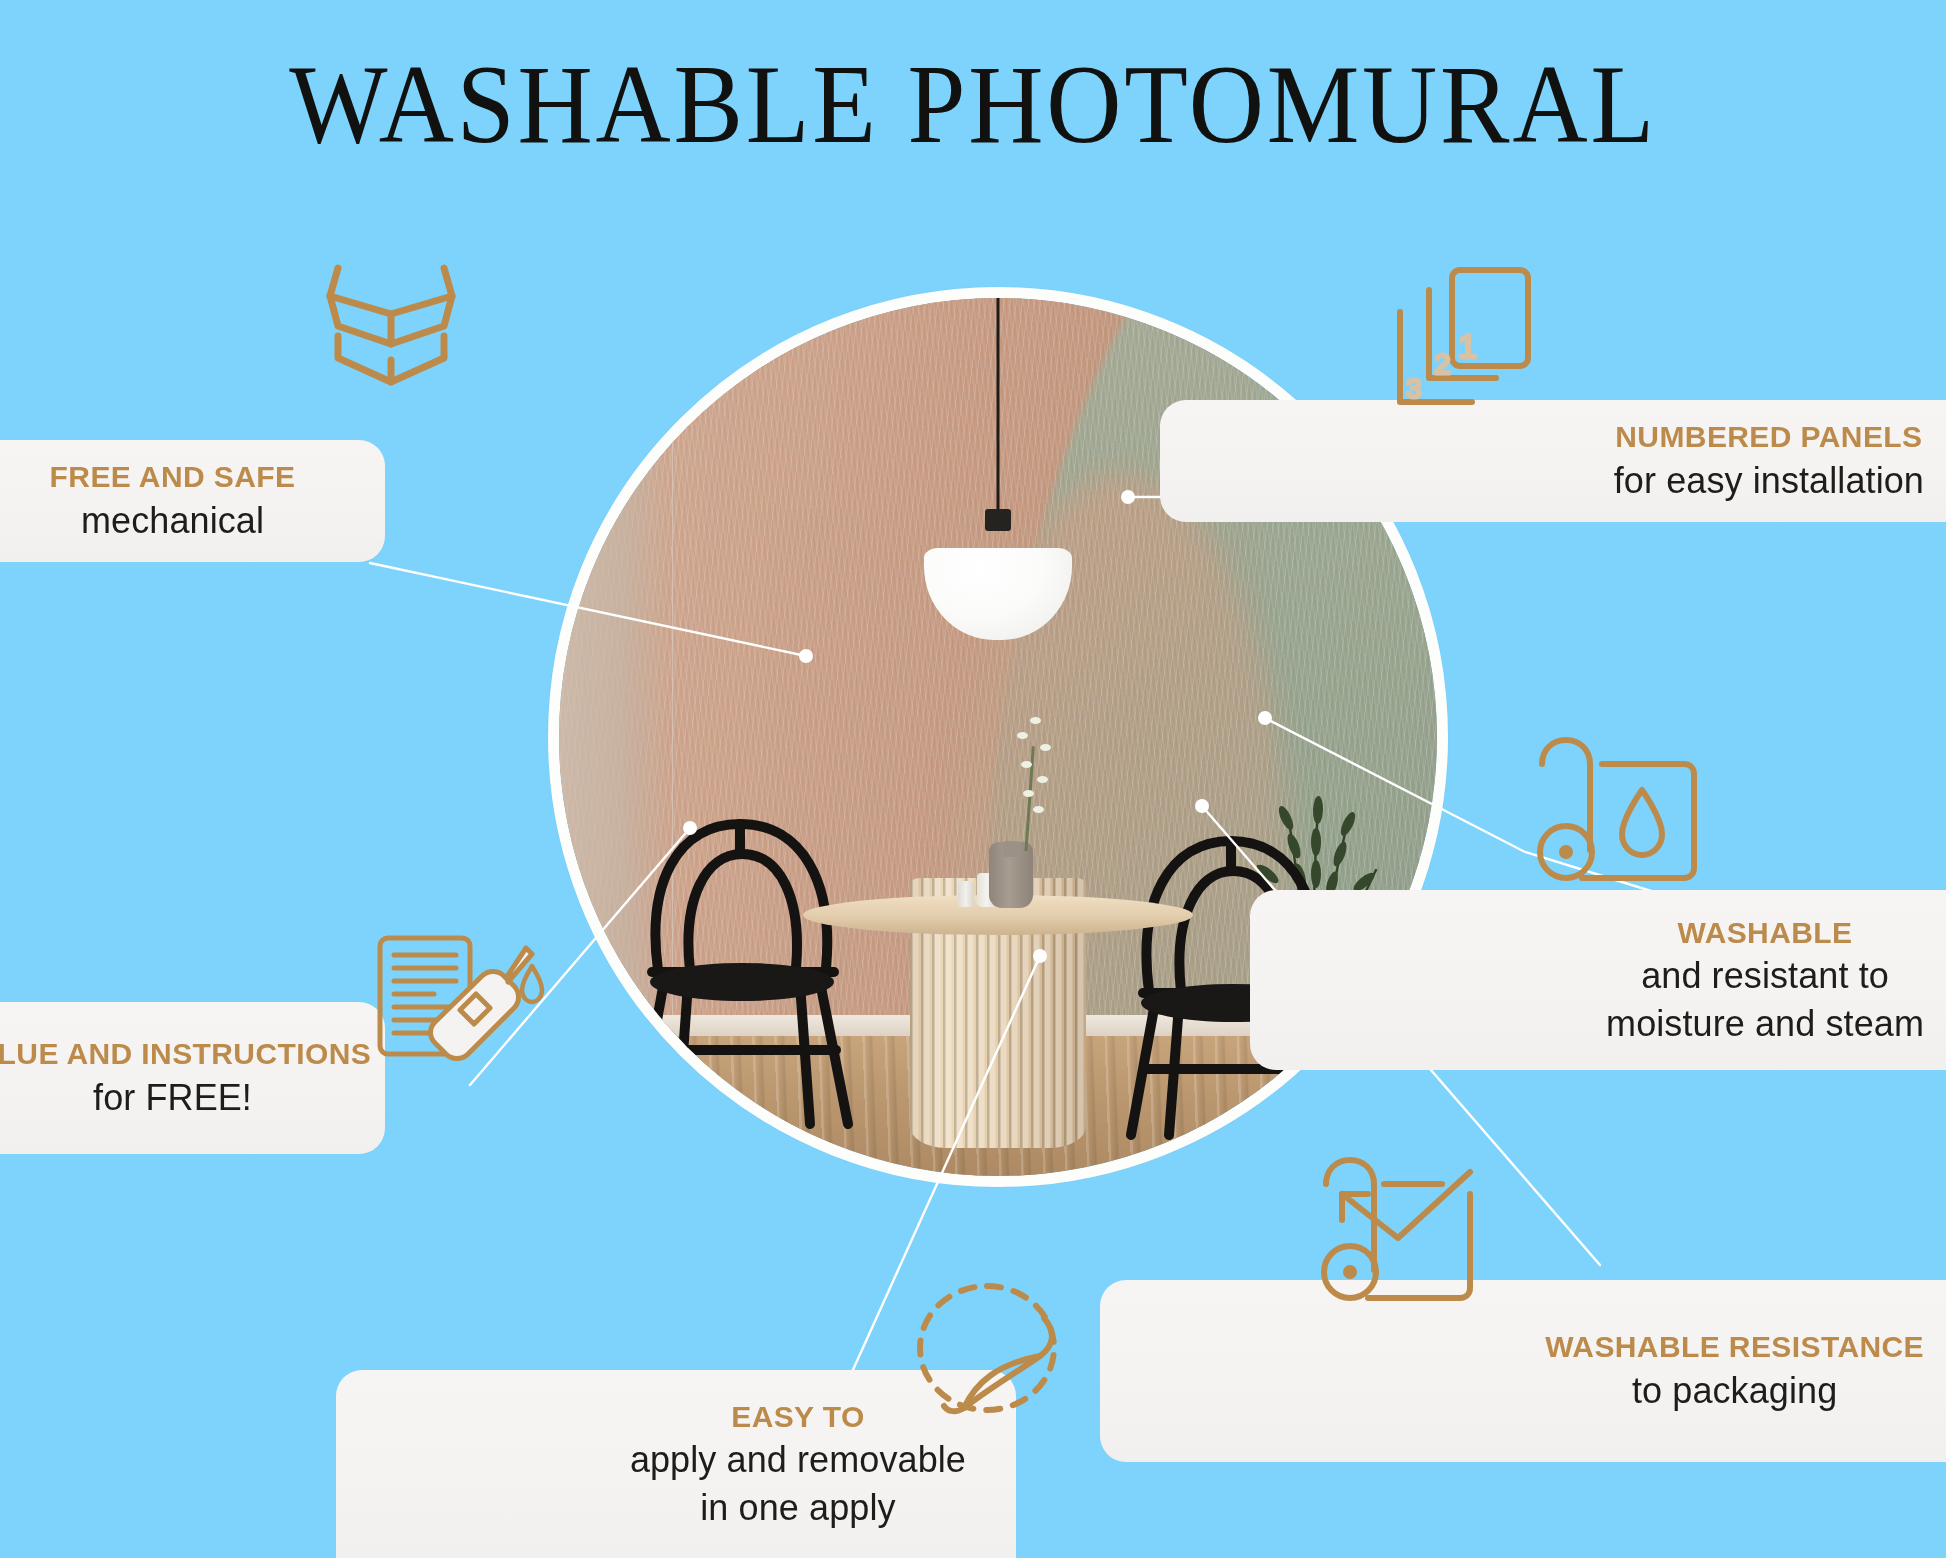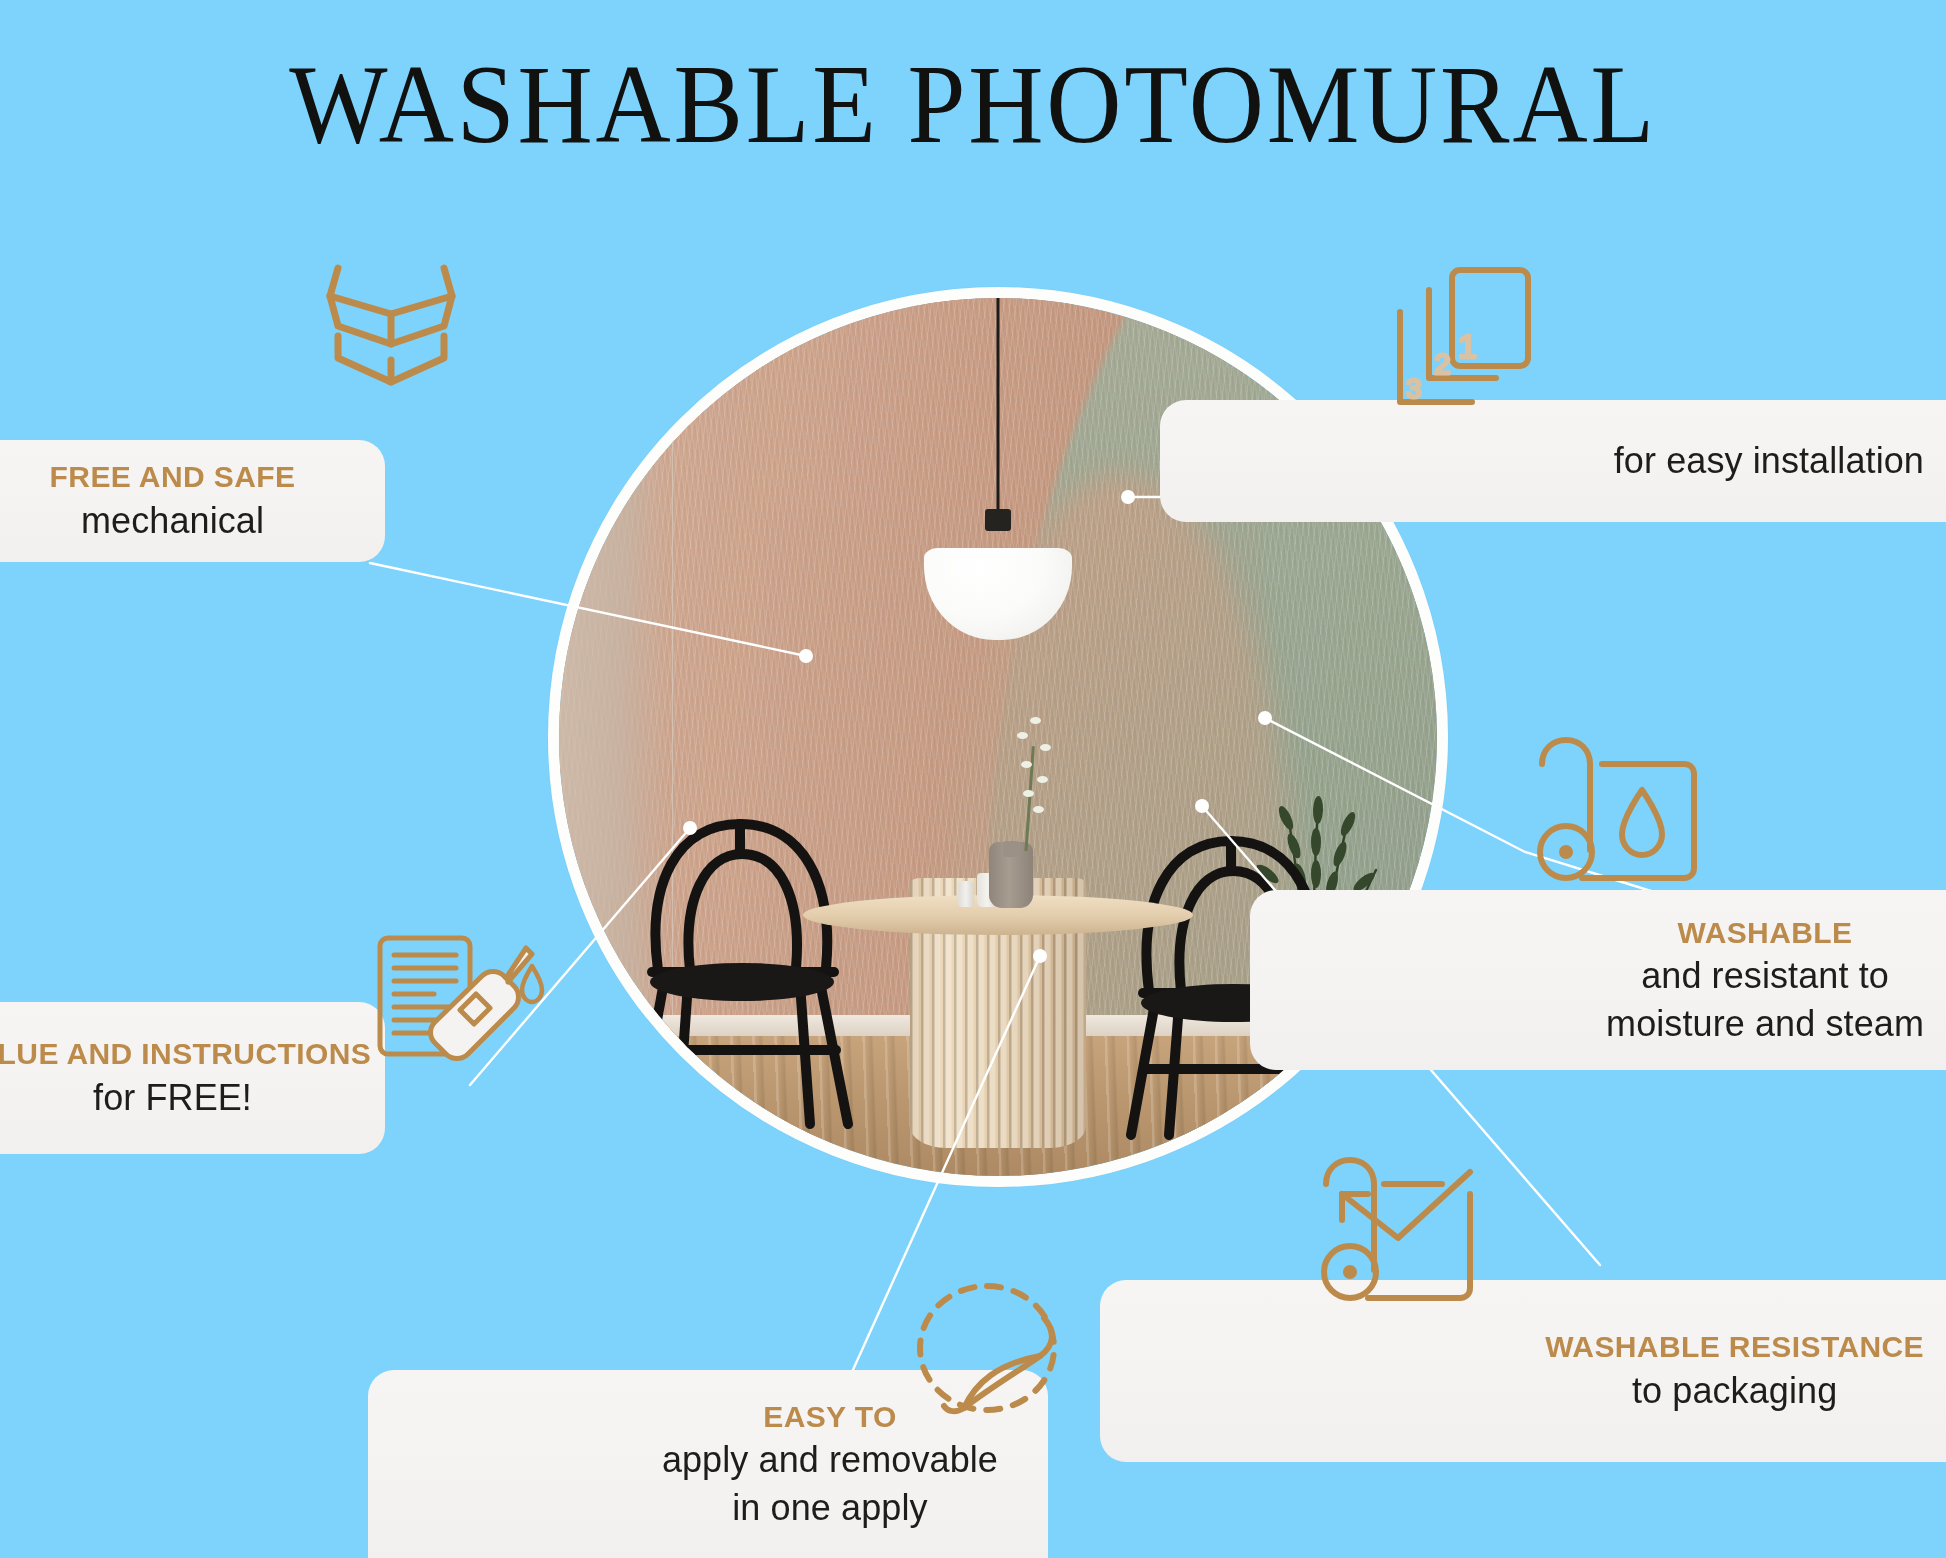--- a/index.html
+++ b/index.html
@@ -348,21 +348,21 @@
   }
   #card-washable {
     left: 1250px; top: 890px; width: 736px; height: 180px;
     border-radius: 26px 0 0 26px;
   }
   #card-resist {
     left: 1100px; top: 1280px; width: 886px; height: 182px;
     border-radius: 26px 0 0 26px;
   }
   #card-easy {
-    left: 368px; top: 1370px; width: 680px; height: 188px;
+    left: 336px; top: 1370px; width: 680px; height: 188px;
     border-radius: 26px 26px 0 0;
   }
 
   
   .icon { position: absolute; z-index: 9; }
   .icon svg { display: block; }
 
   #icon-box      { left: 316px;  top: 250px; }
   #icon-panels   { left: 1384px; top: 262px; }
   #icon-glue     { left: 372px;  top: 930px; }
@@ -524,20 +524,21 @@
 
   <div class="card" id="card-glue">
     <div class="card-text">
       <span class="card-title">GLUE AND INSTRUCTIONS</span>
       <span class="card-sub">for FREE!</span>
     </div>
   </div>
 
   <div class="card" id="card-panels">
     <div class="card-text" style="margin-left:auto; margin-right:36px;">
+      <span class="card-title">NUMBERED PANELS</span>
       <span class="card-sub">for easy installation</span>
     </div>
   </div>
 
   <div class="card" id="card-washable">
     <div class="card-text" style="margin-left:auto; margin-right:36px;">
       <span class="card-title">WASHABLE</span>
       <span class="card-sub">and resistant to</span>
       <span class="card-sub">moisture and steam</span>
     </div>

